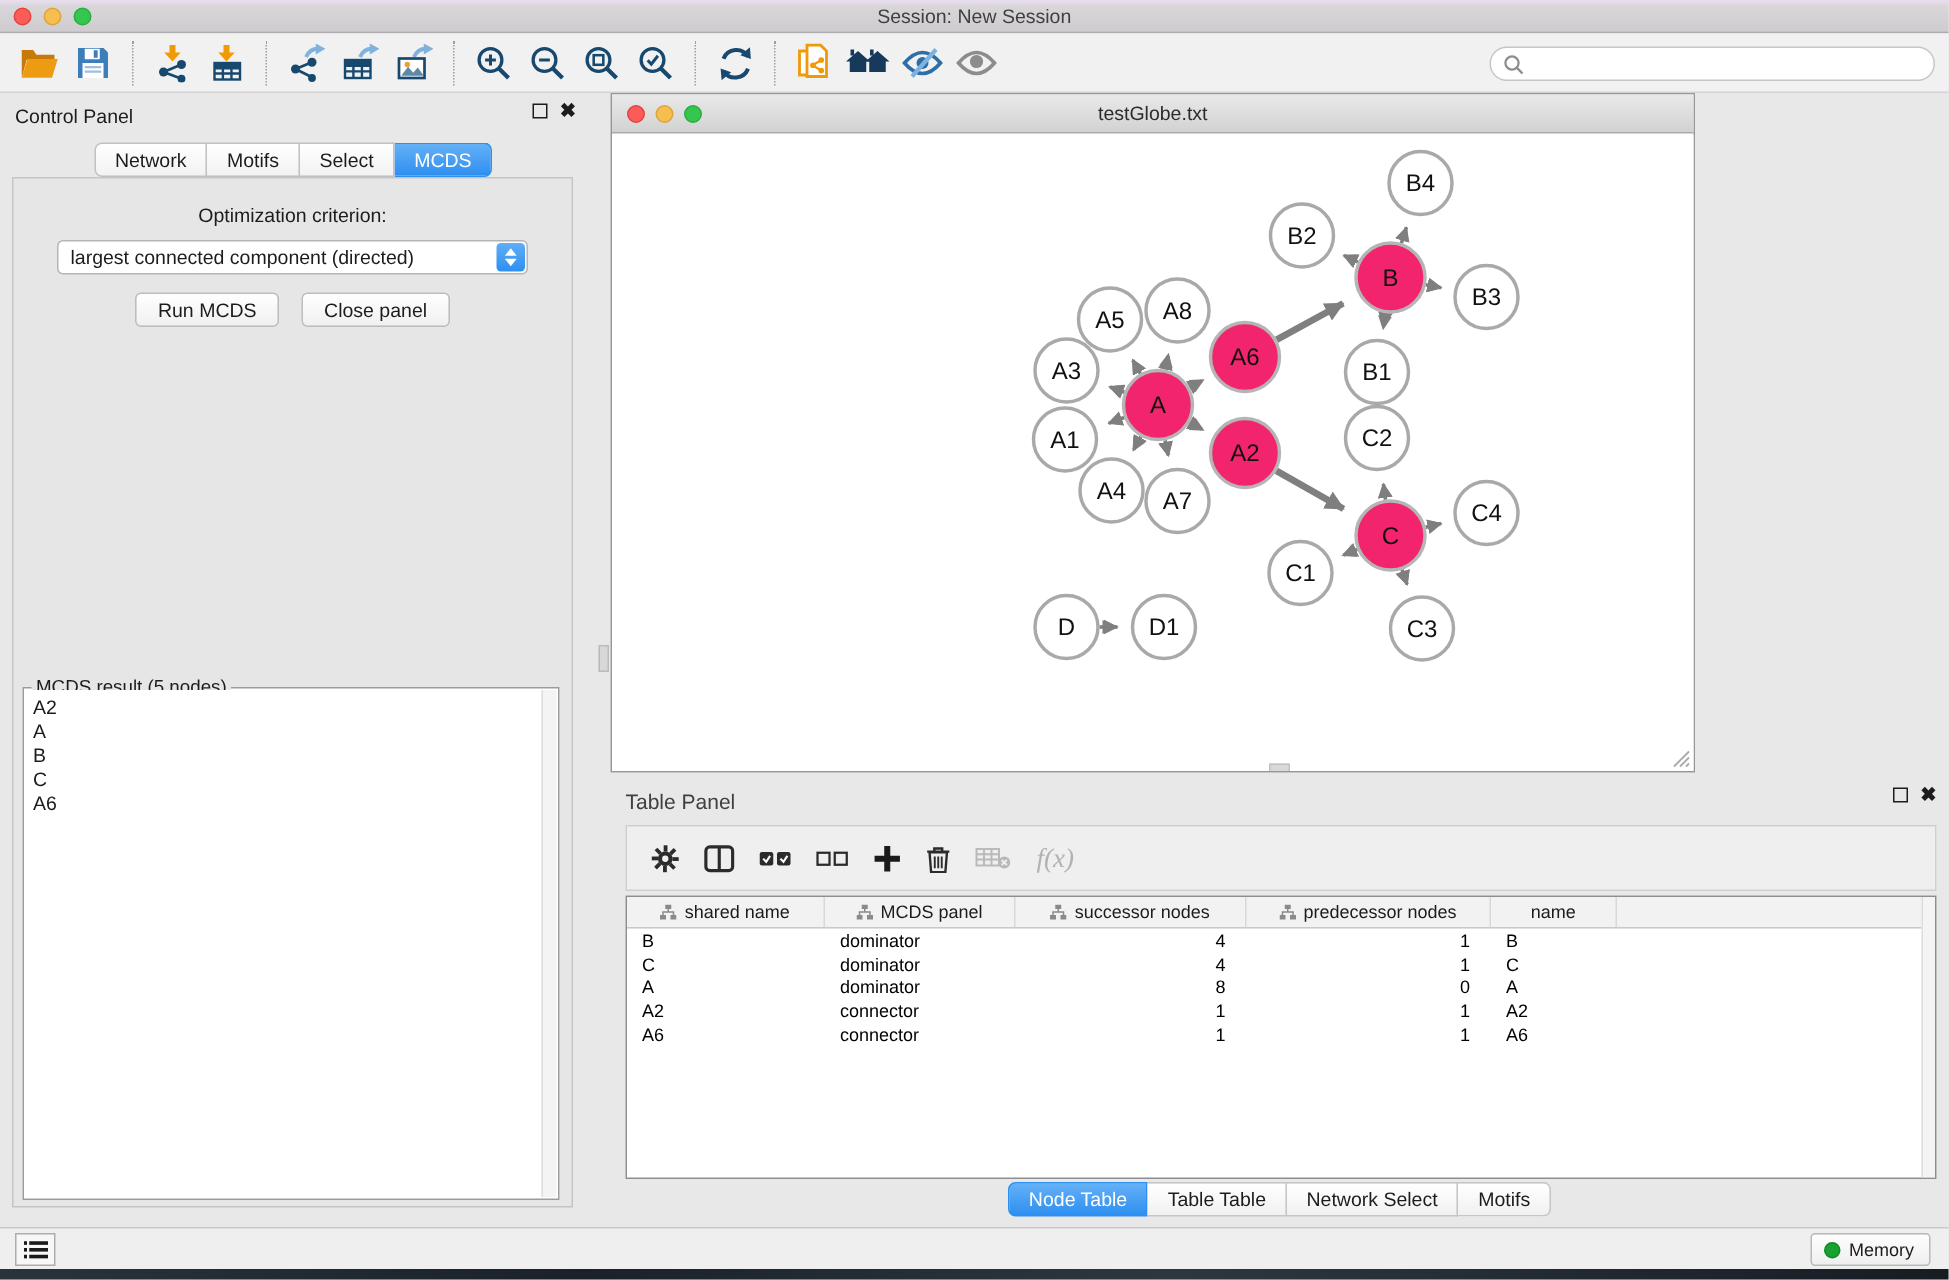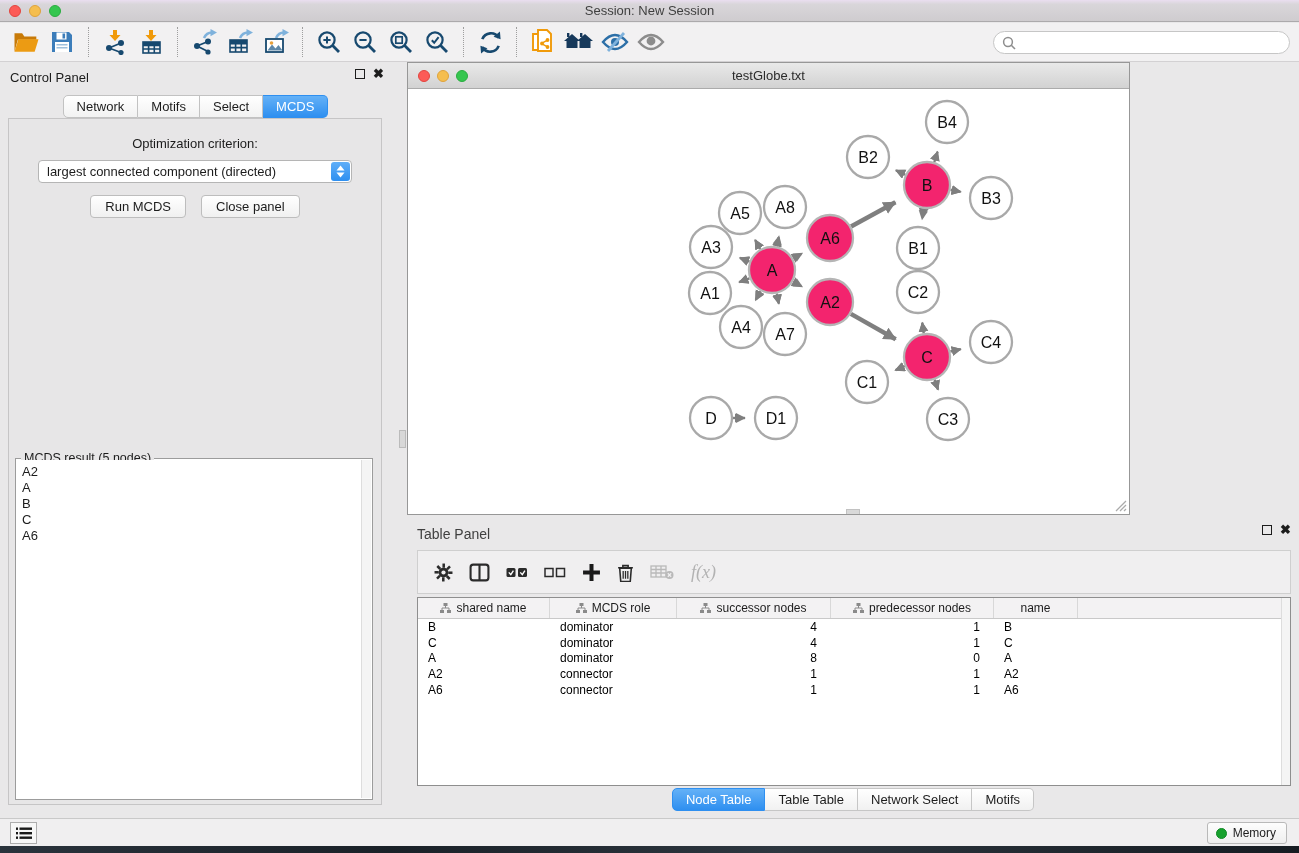--- a/index.html
+++ b/index.html
@@ -519,21 +519,21 @@
           </div>
           <div class="dt-hcell" style="width: 127px;">
             <svg width="11" height="11" viewBox="0 0 11 11">
               <g fill="#8A8A8A">
                 <rect x="3.5" y="0" width="4" height="3"></rect>
                 <rect x="0" y="7" width="4" height="3"></rect>
                 <rect x="7" y="7" width="4" height="3"></rect>
               </g>
               <path d="M5.5 3v2M2 7V5h7v2" stroke="#8A8A8A" fill="none"></path>
             </svg>
-            <span>MCDS role</span>
+            <span>MCDS panel</span>
           </div>
           <div class="dt-hcell" style="width: 154px;">
             <svg width="11" height="11" viewBox="0 0 11 11">
               <g fill="#8A8A8A">
                 <rect x="3.5" y="0" width="4" height="3"></rect>
                 <rect x="0" y="7" width="4" height="3"></rect>
                 <rect x="7" y="7" width="4" height="3"></rect>
               </g>
               <path d="M5.5 3v2M2 7V5h7v2" stroke="#8A8A8A" fill="none"></path>
             </svg>

